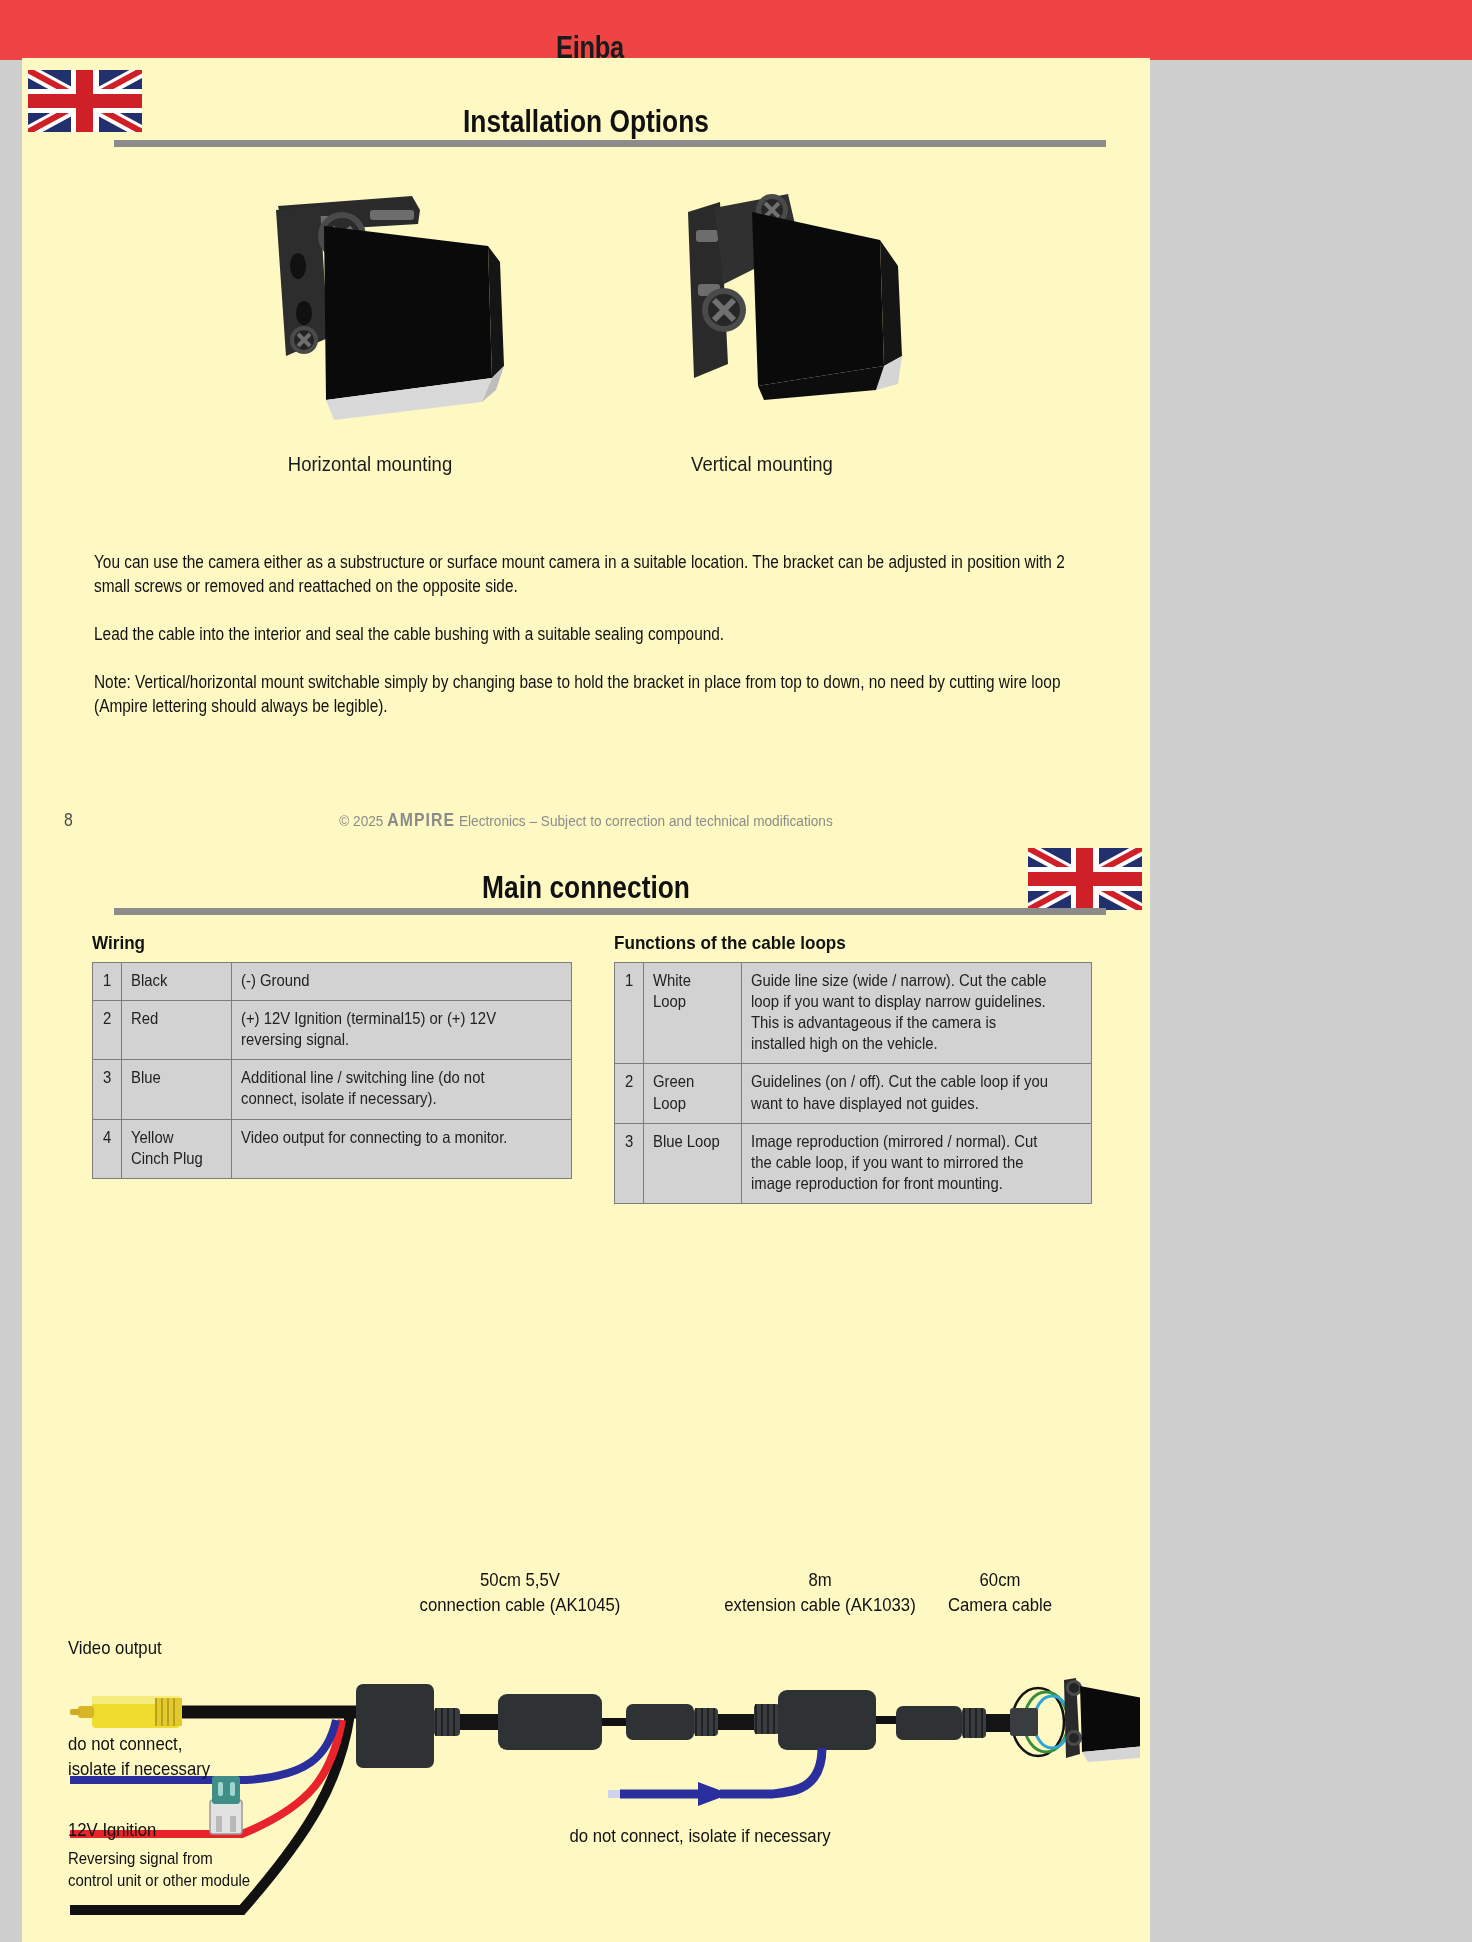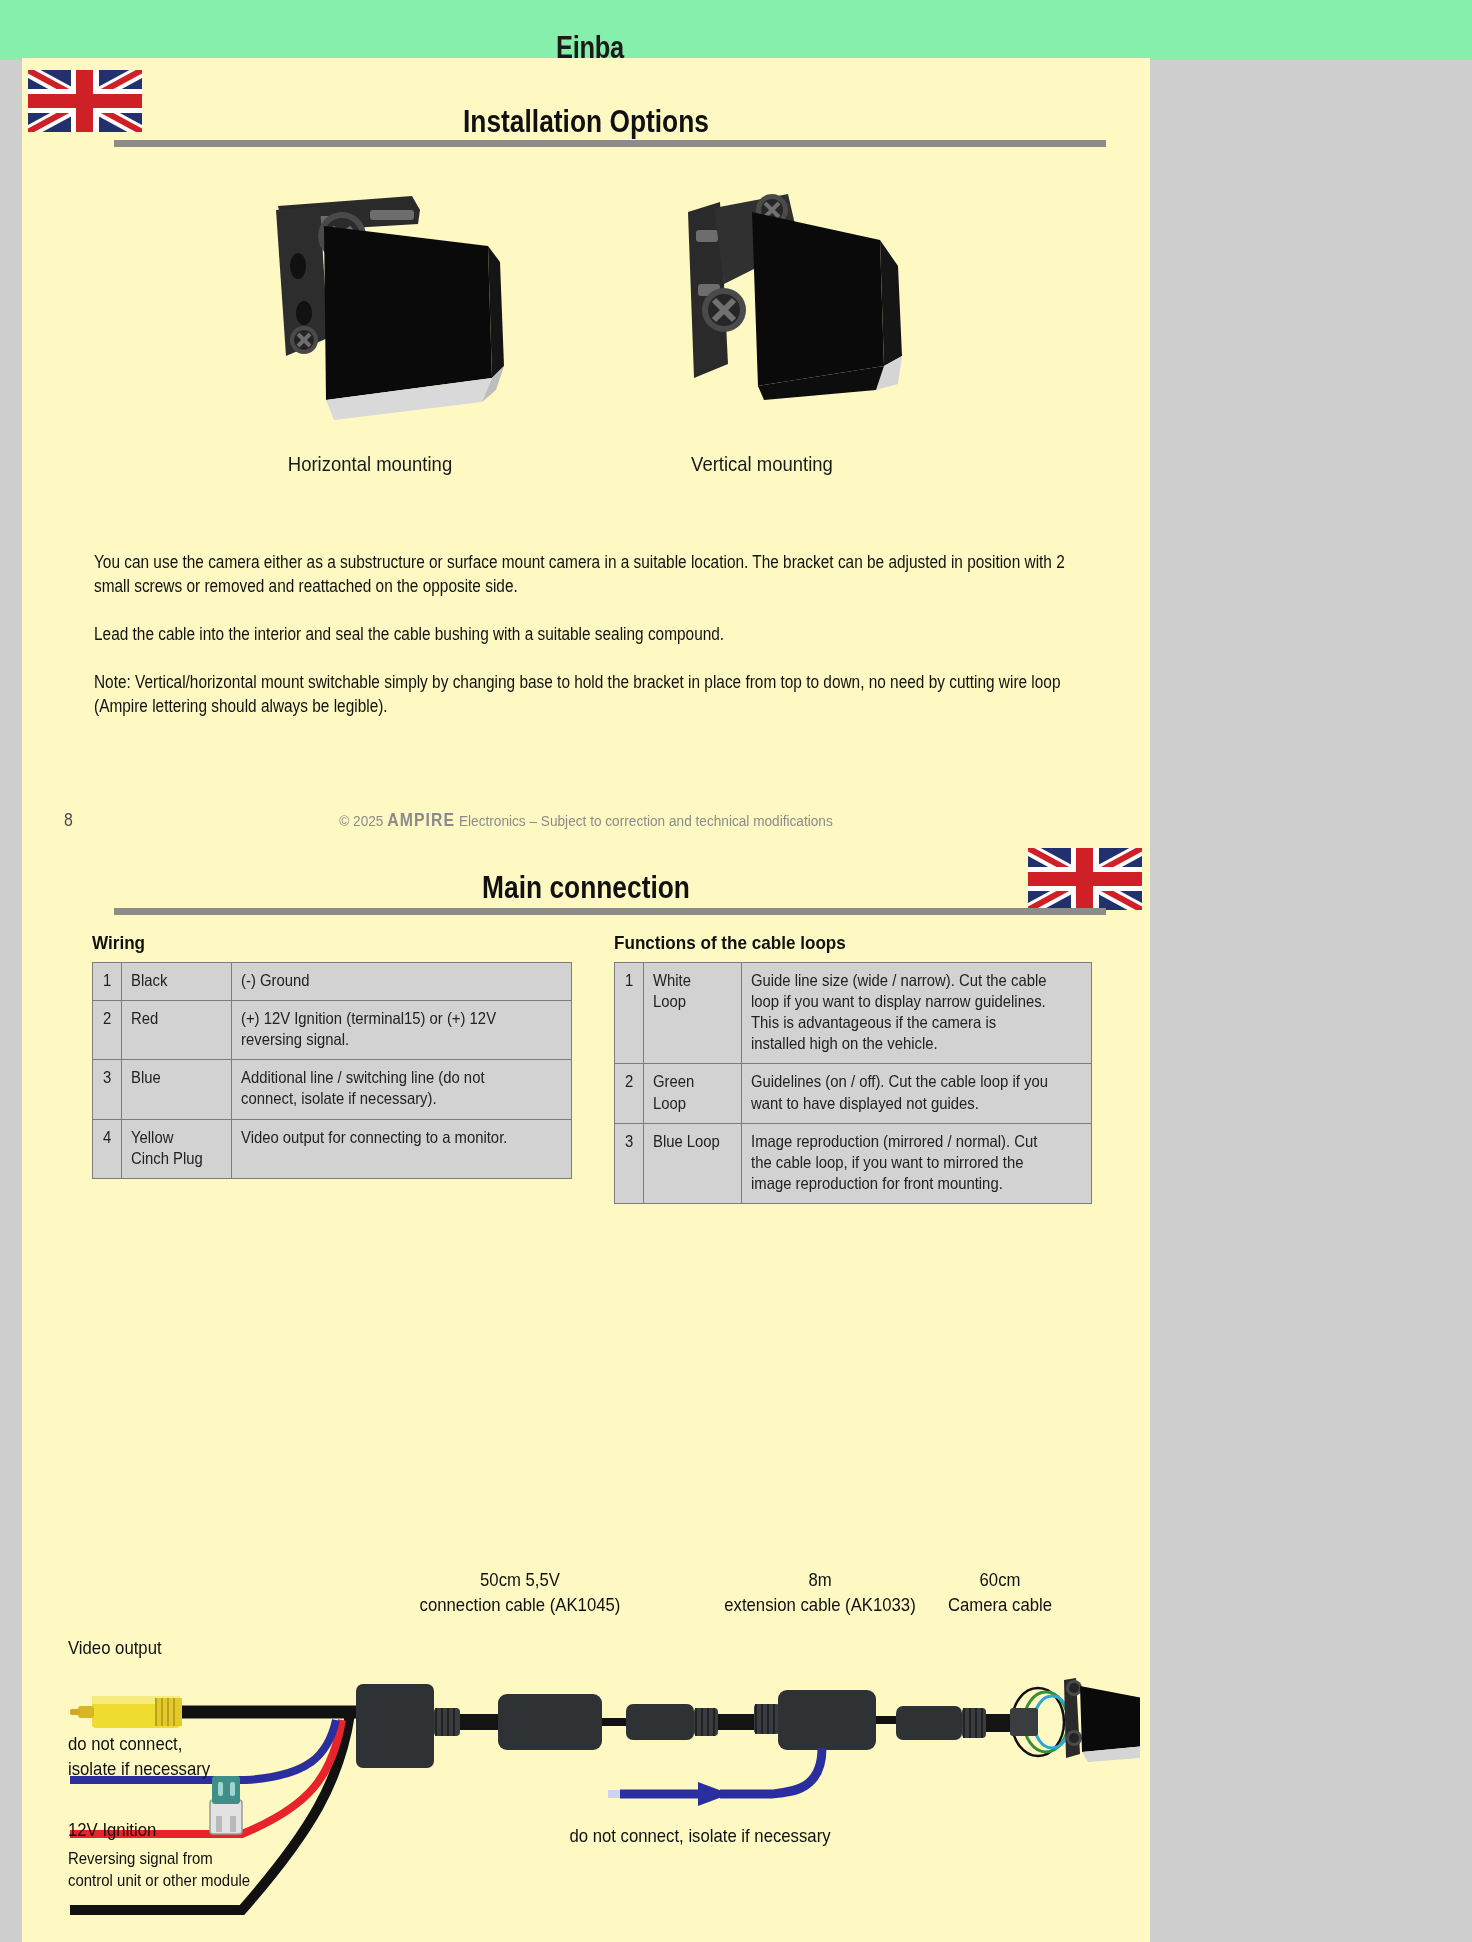--- a/index.html
+++ b/index.html
@@ -8,21 +8,21 @@
     width:1472px; height:1942px;
     background:#cfcfcf;
     font-family:"Liberation Sans", sans-serif;
     overflow:hidden;
     position:relative;
   }
 
   
   .page-above {
     position:absolute; left:0; top:0; width:1472px; height:60px;
-    background:#86efac;
+    background:#ef4444;
   }
   .page-above-title {
     position:absolute; left:0; top:30px; width:1180px;
     text-align:center;
     font-weight:bold; font-size:31px; color:#1b1b1b;
     font-stretch:condensed;
     transform:scaleX(.82); transform-origin:center top;
     letter-spacing:-.3px;
   }
 

